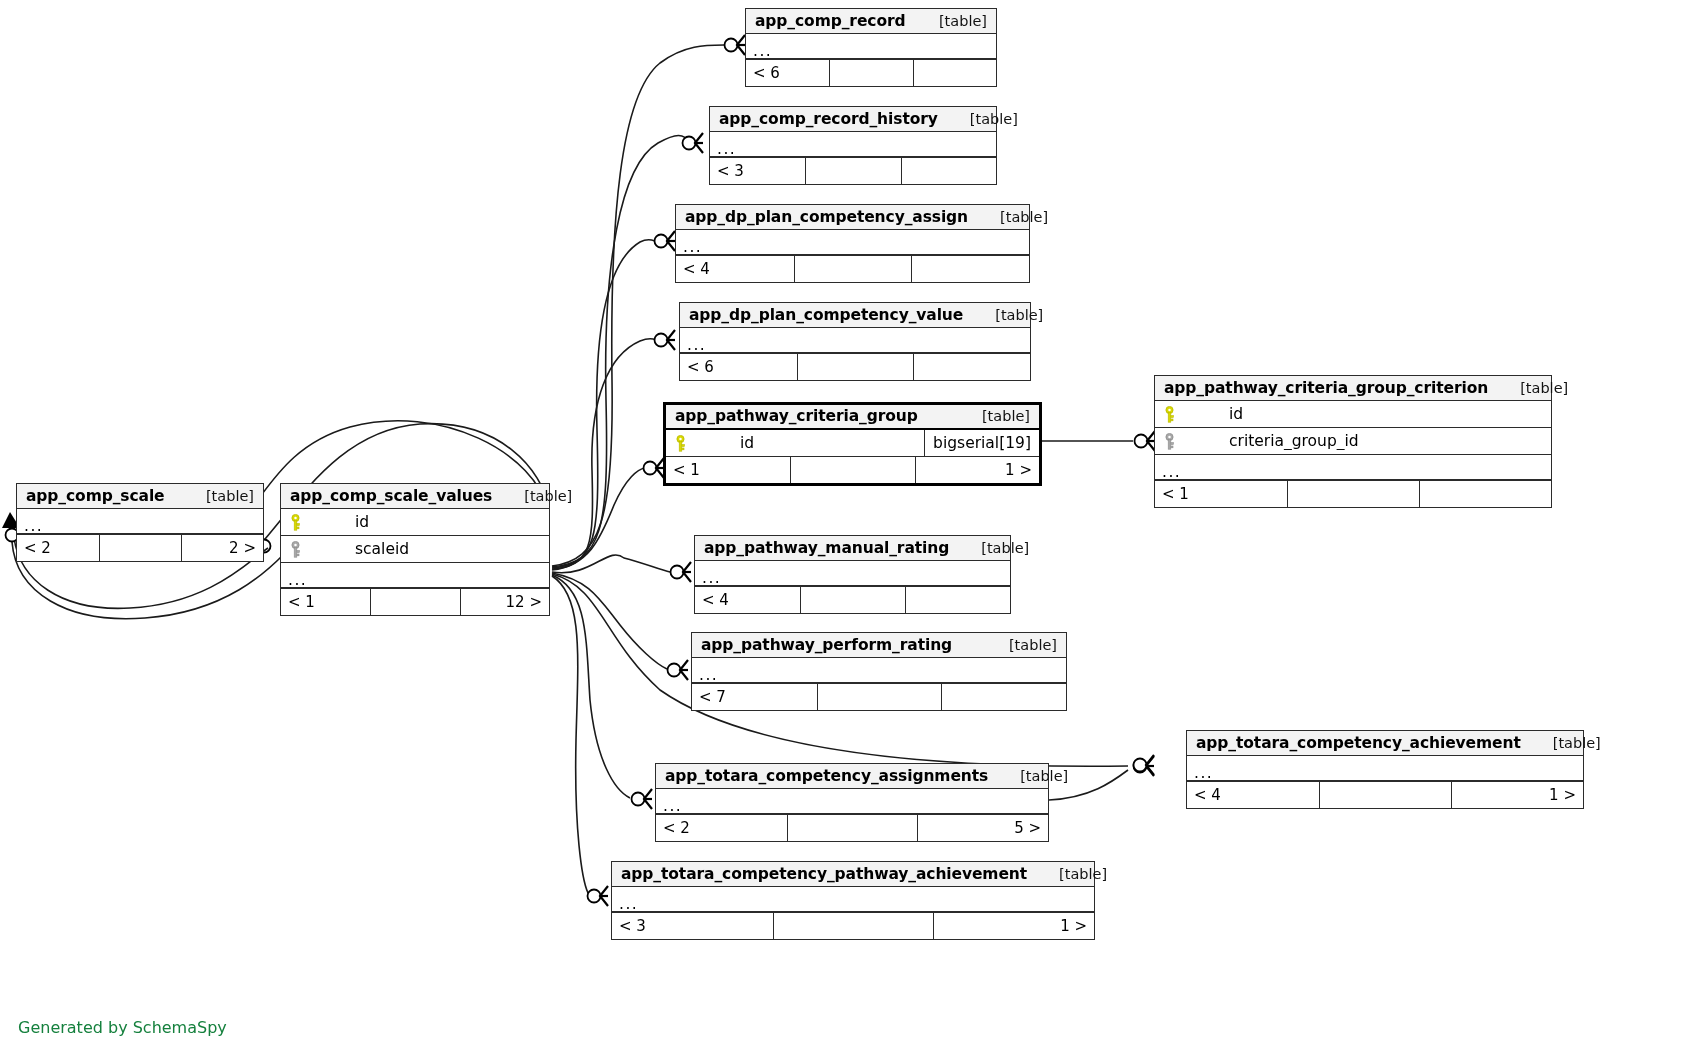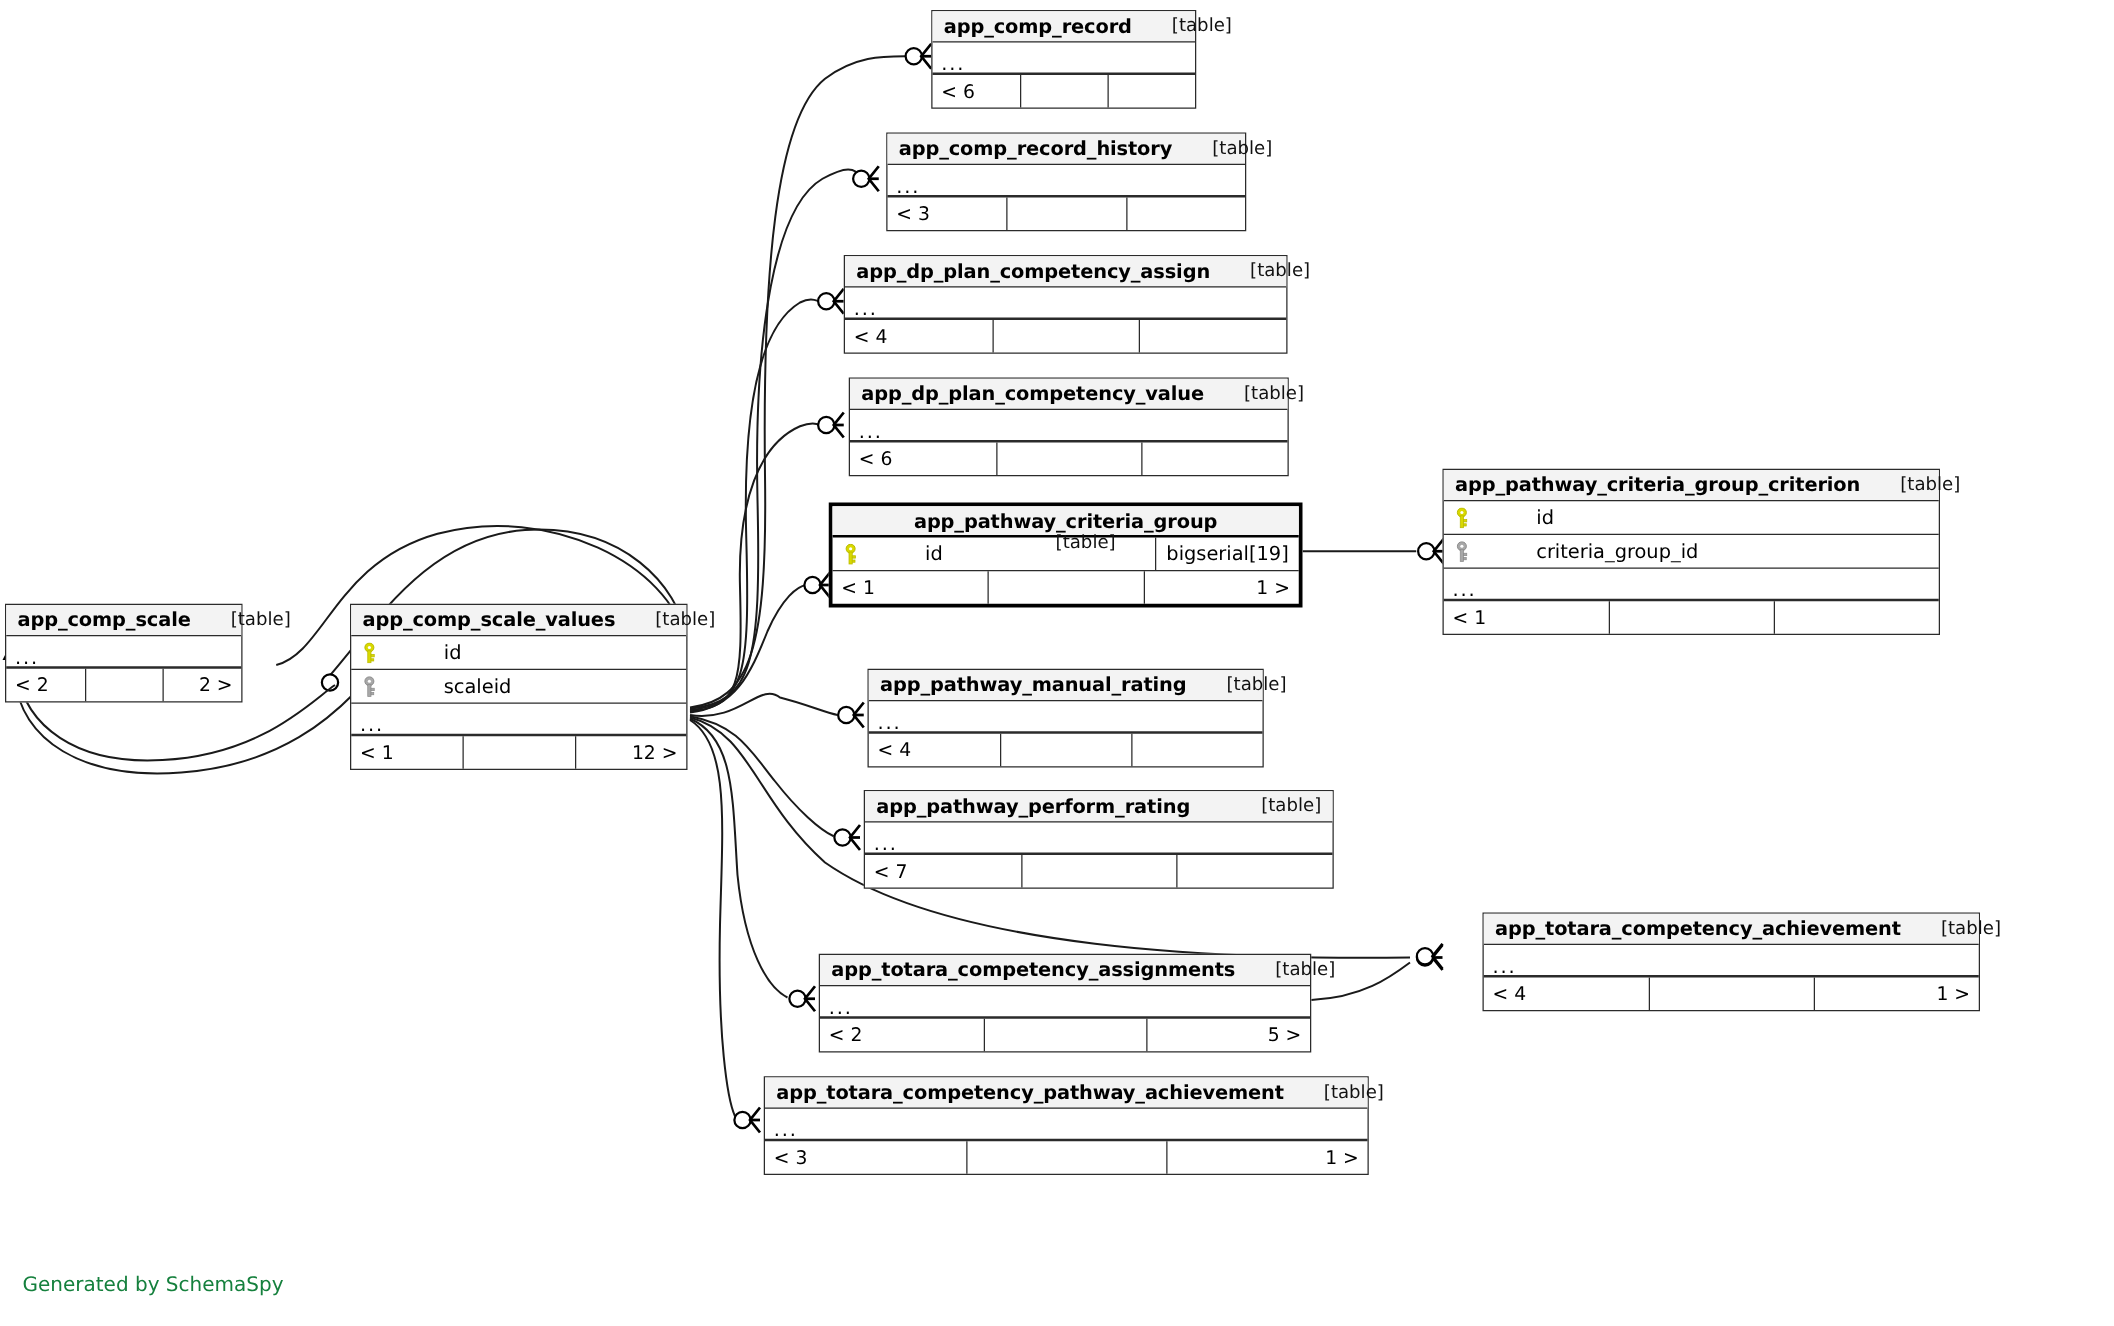--- a/index.html
+++ b/index.html
@@ -64,21 +64,20 @@
     align-items: center;
     justify-content: space-between;
     background: #f3f3f3;
     border-bottom: 1.5px solid #2b2b2b;
     padding: 3px 9px 4px 9px;
     height: 25px;
     box-sizing: border-box;
   }
   .tbl.emph .hdr {
     border-bottom: 2.5px solid #000000;
-    flex-direction: column;
   }
   .tbl .tname {
     font-weight: bold;
     font-size: 15.5px;
     white-space: nowrap;
     letter-spacing: -0.1px;
   }
   .tbl .ttag {
     font-size: 14.5px;
     font-weight: normal;
@@ -271,21 +270,21 @@
     <g>
       <circle class="nub" cx="12" cy="535" r="6.5"></circle>
       <path class="crow" d="M 26,525 L 18,535 L 26,545"></path>
       <path class="crow" d="M 18,535 L 26,535"></path>
       <path class="arrowhead" d="M 10,512 L 20,528 L 2,528 Z"></path>
     </g>
 
   </svg>
 
   <div id="tables-layer">
-      <div class="tbl" style="left: 745px; top: 8px; width: 212px;">
+      <div class="tbl" style="left: 745px; top: 8px; width: 252px;">
         <div class="hdr">
           <span class="tname">app_comp_record</span>
           <span class="ttag">[table]</span>
         </div>
         <div class="ellipsis">...</div>
         <div class="foot">
           <div class="fcell">&lt; 6</div>
           <div class="fcell"></div>
           <div class="fcell right"></div>
         </div>
@@ -445,21 +444,21 @@
           <span class="tname">app_totara_competency_pathway_achievement</span>
           <span class="ttag">[table]</span>
         </div>
         <div class="ellipsis">...</div>
         <div class="foot">
           <div class="fcell">&lt; 3</div>
           <div class="fcell"></div>
           <div class="fcell right">1 &gt;</div>
         </div>
       </div>
-      <div class="tbl" style="left: 4px; top: 483px; width: 190px;">
+      <div class="tbl" style="left: 16px; top: 483px; width: 248px;">
         <div class="hdr">
           <span class="tname">app_comp_scale</span>
           <span class="ttag">[table]</span>
         </div>
         <div class="ellipsis">...</div>
         <div class="foot">
           <div class="fcell">&lt; 2</div>
           <div class="fcell"></div>
           <div class="fcell right">2 &gt;</div>
         </div>

